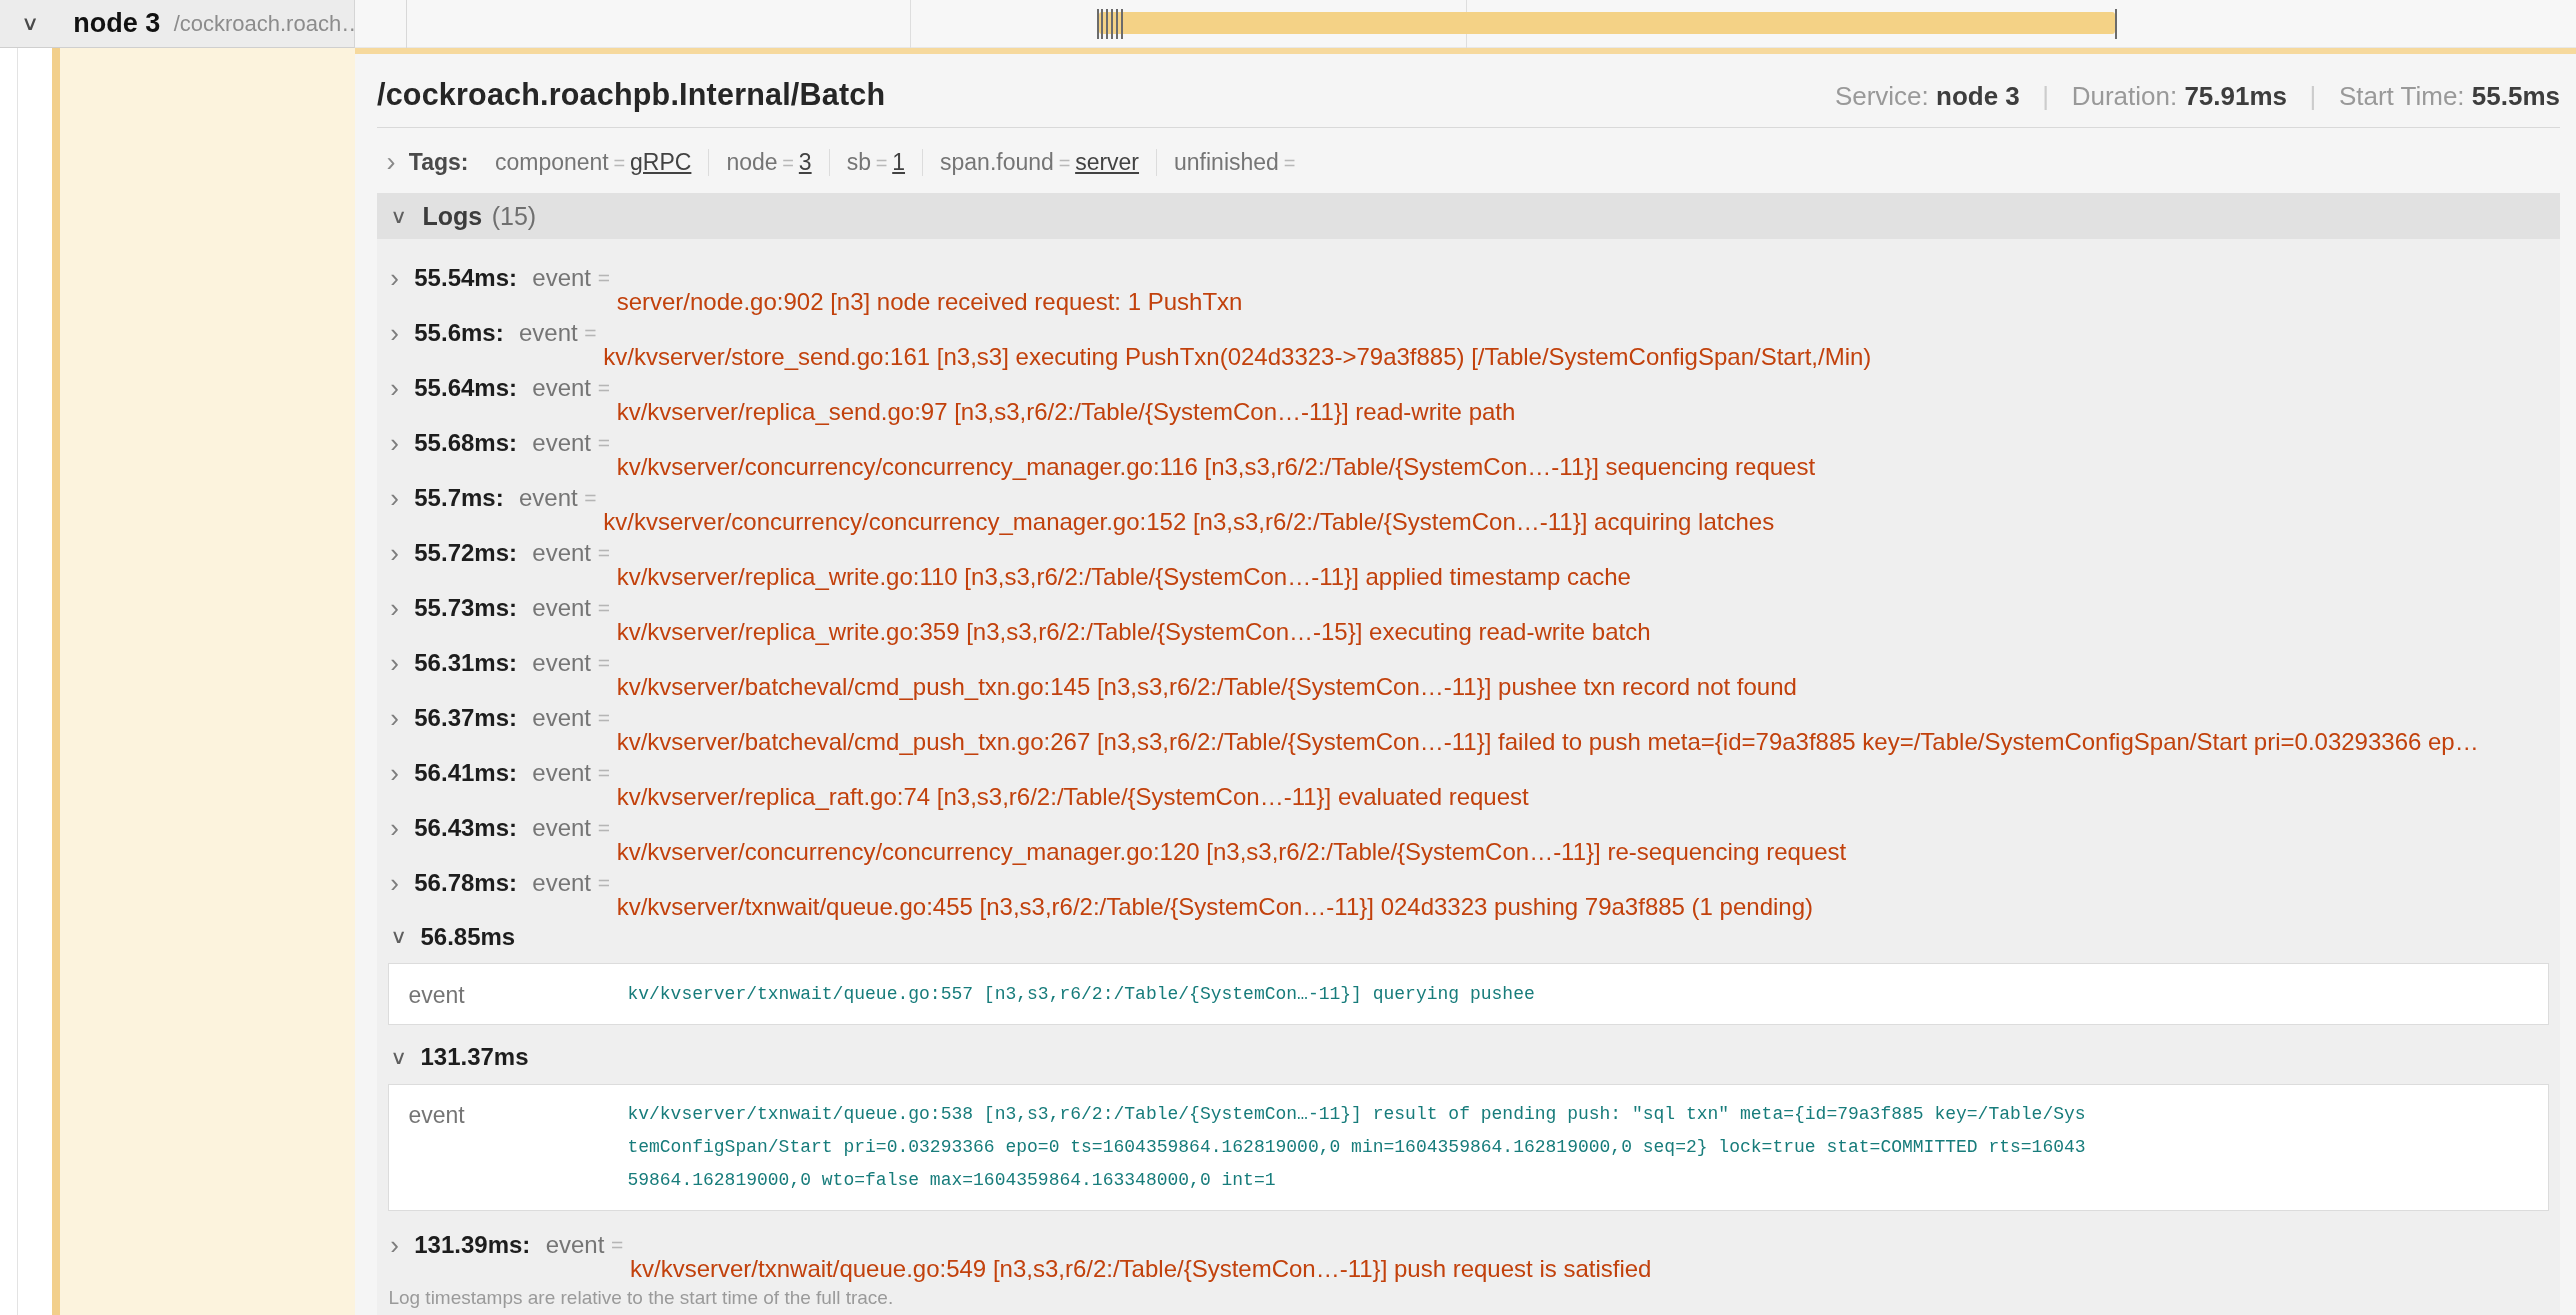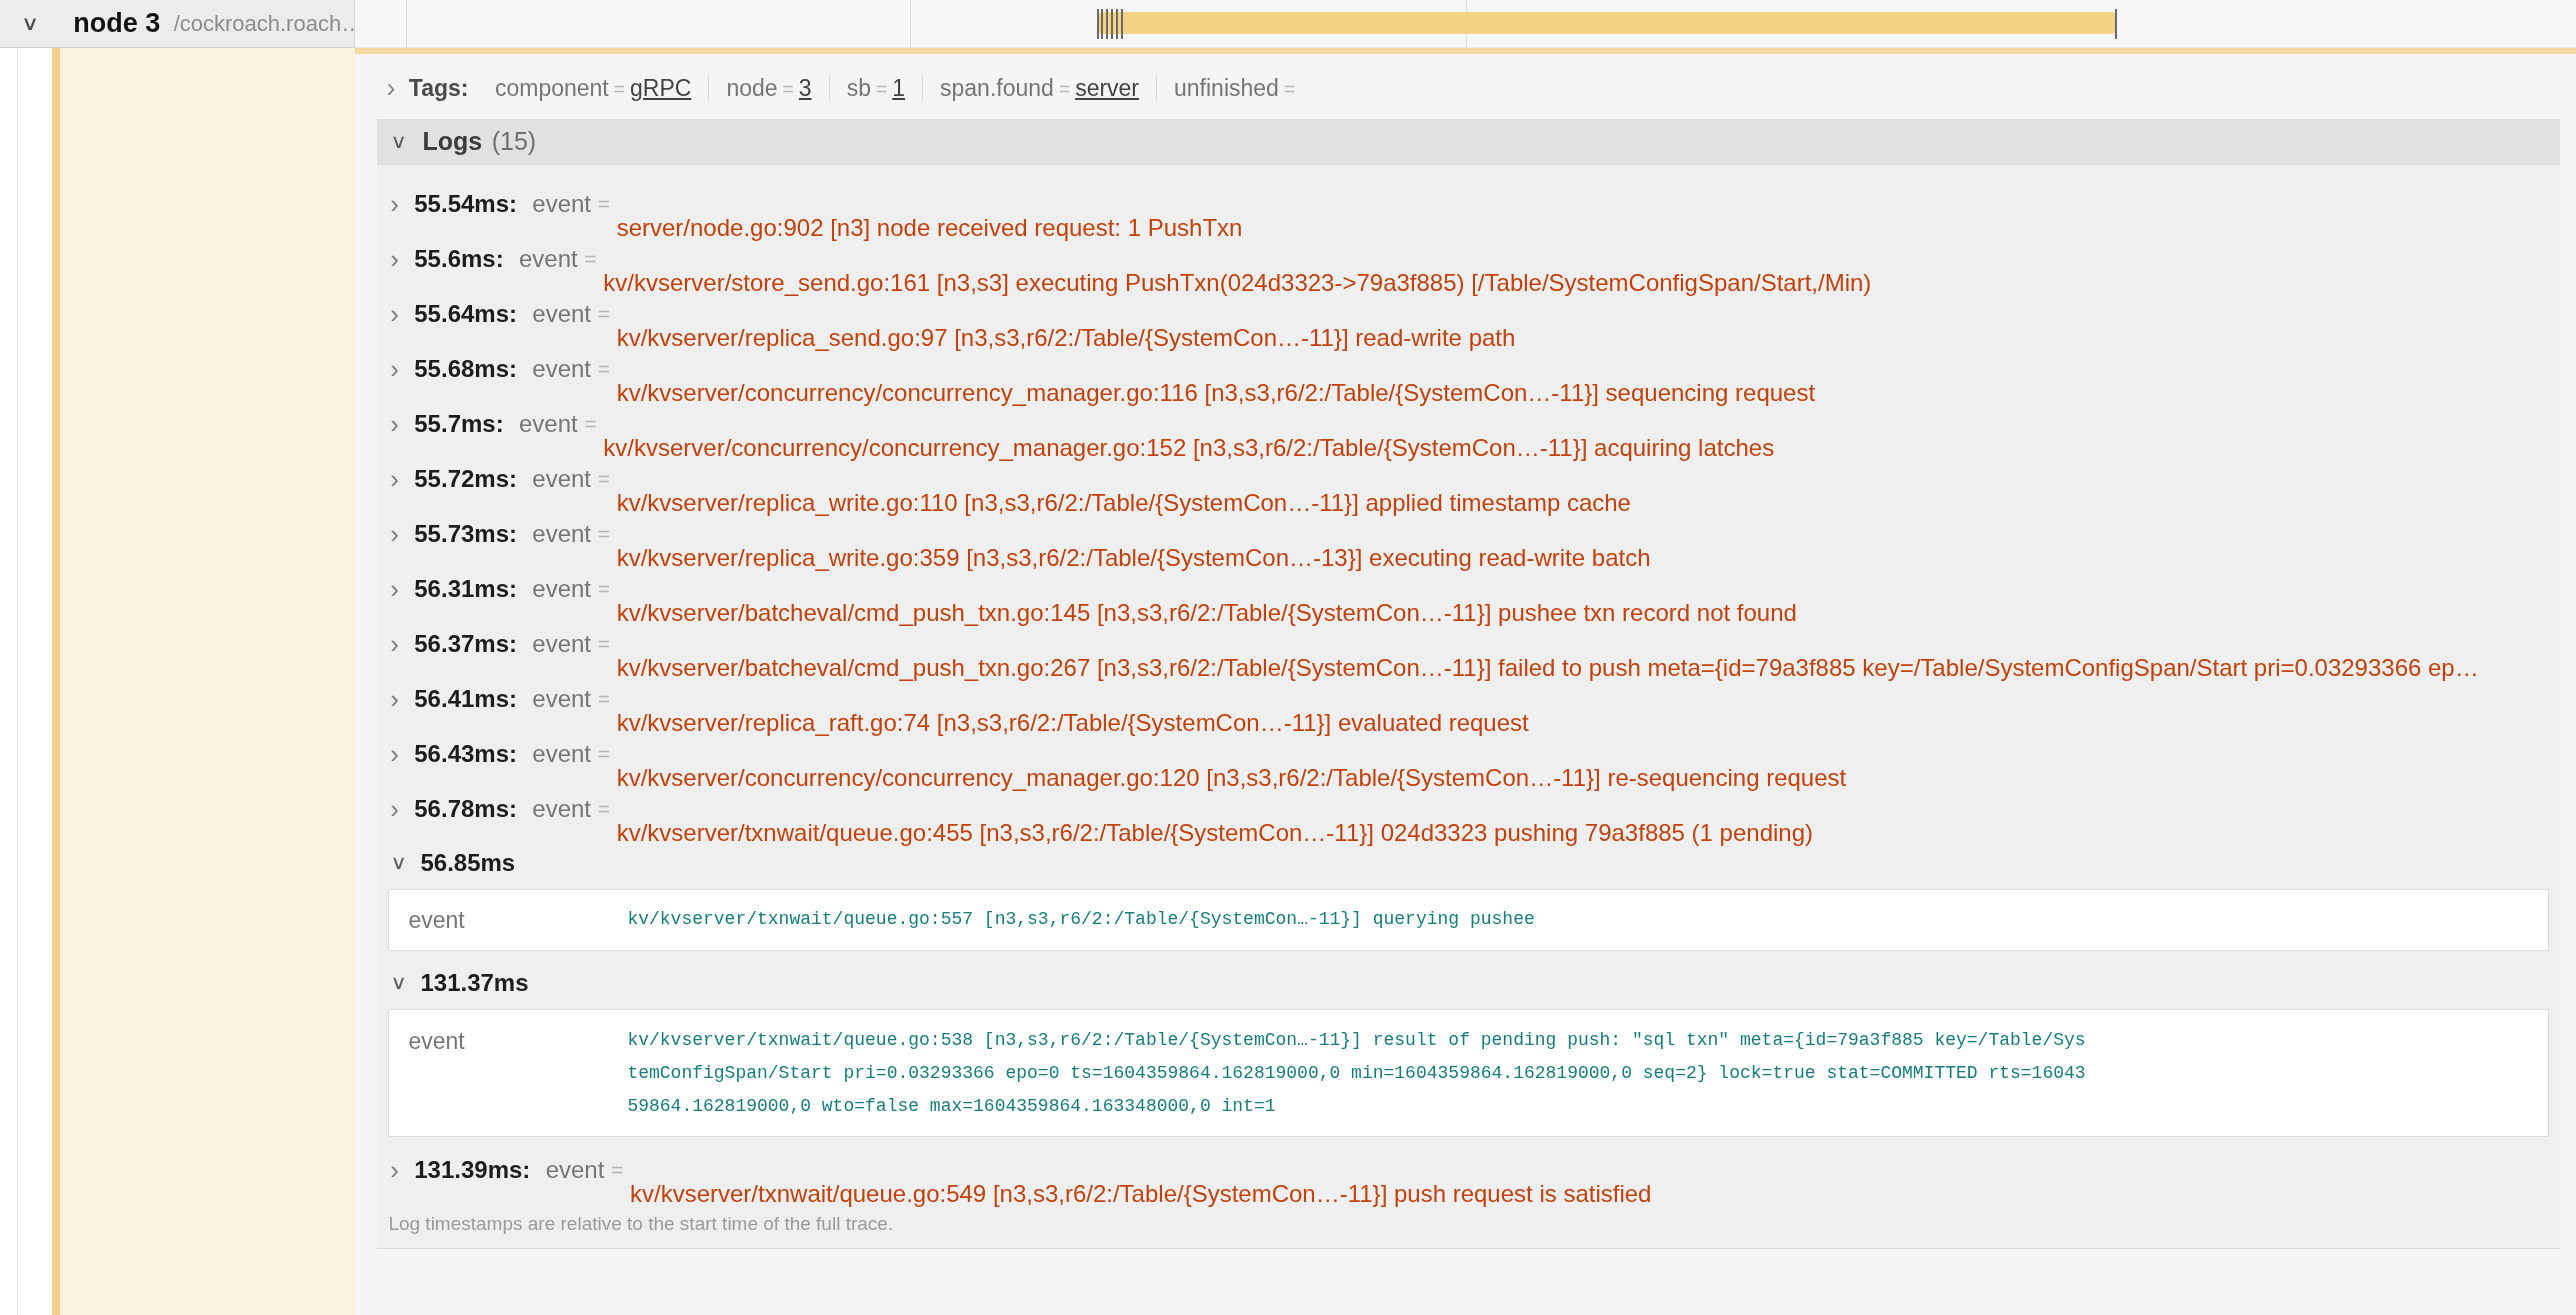--- a/index.html
+++ b/index.html
@@ -97,20 +97,33 @@
       <div class="log-tick" style="left:1760px"></div>
     </div>
   </div>
 
   <div class="indent-guide"></div>
   <div class="color-strip"></div>
   <div class="cream-bg"></div>
 
   <div class="detail-panel">
 
+    <div class="detail-header">
+      <div class="detail-title">/cockroach.roachpb.Internal/Batch</div>
+      <div class="detail-meta">
+        <span>Service:</span>
+        <b>node 3</b>
+        <span class="meta-sep">|</span>
+        <span>Duration:</span>
+        <b>75.91ms</b>
+        <span class="meta-sep">|</span>
+        <span>Start Time:</span>
+        <b>55.5ms</b>
+      </div>
+    </div>
 
     <div class="tags-row">
       <span class="tags-chevron">›</span>
       <span class="tags-label">Tags:</span>
       <span id="tags-list" style="display:flex;align-items:center;">
   <span class="tag-item">
     <span class="tag-key">component</span><span class="tag-eq">=</span><span class="tag-val">gRPC</span>
   </span>
 
   <span class="tag-item">
@@ -185,21 +198,21 @@
     <span class="lr-key">event</span>
     <span class="lr-eq">=</span>
     <span class="lr-val">kv/kvserver/replica_write.go:110 [n3,s3,r6/2:/Table/{SystemCon…-11}] applied timestamp cache</span>
   </div>
 
   <div class="log-row">
     <span class="lr-chevron">›</span>
     <span class="lr-time">55.73ms:</span>
     <span class="lr-key">event</span>
     <span class="lr-eq">=</span>
-    <span class="lr-val">kv/kvserver/replica_write.go:359 [n3,s3,r6/2:/Table/{SystemCon…-13}] executing read-write batch</span>
+    <span class="lr-val">kv/kvserver/replica_write.go:359 [n3,s3,r6/2:/Table/{SystemCon…-15}] executing read-write batch</span>
   </div>
 
   <div class="log-row">
     <span class="lr-chevron">›</span>
     <span class="lr-time">56.31ms:</span>
     <span class="lr-key">event</span>
     <span class="lr-eq">=</span>
     <span class="lr-val">kv/kvserver/batcheval/cmd_push_txn.go:145 [n3,s3,r6/2:/Table/{SystemCon…-11}] pushee txn record not found</span>
   </div>
 

